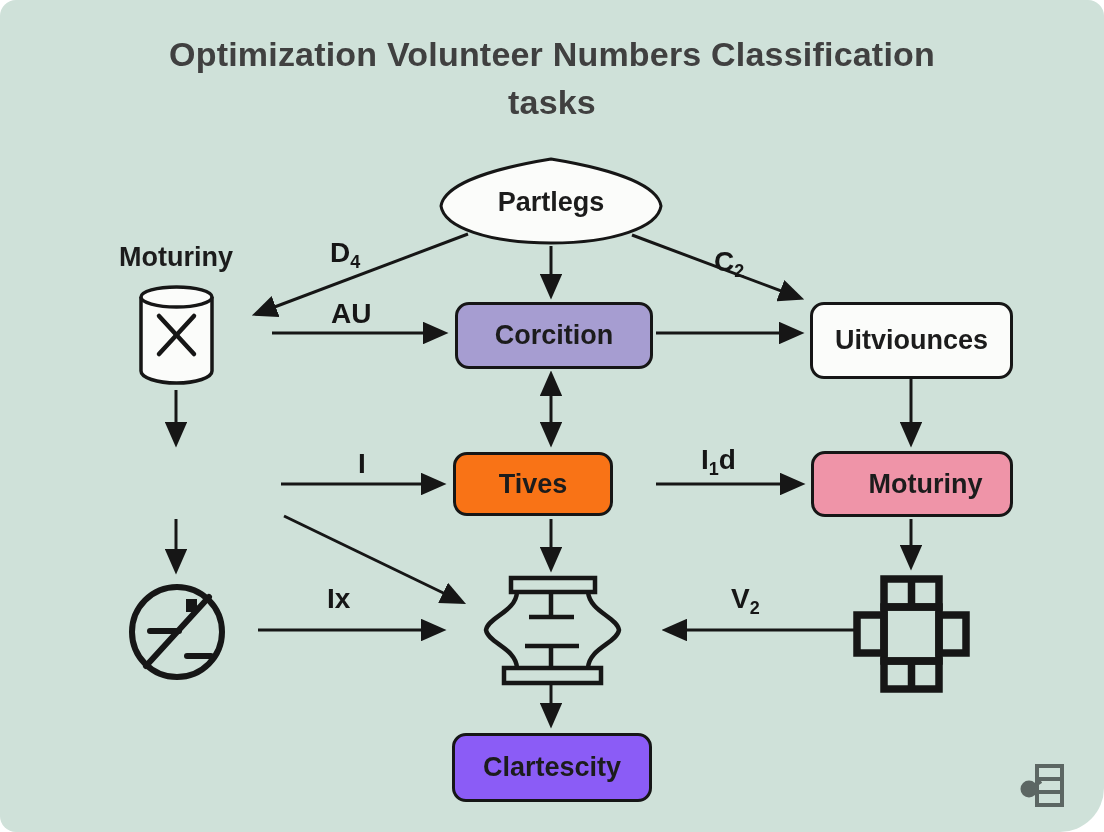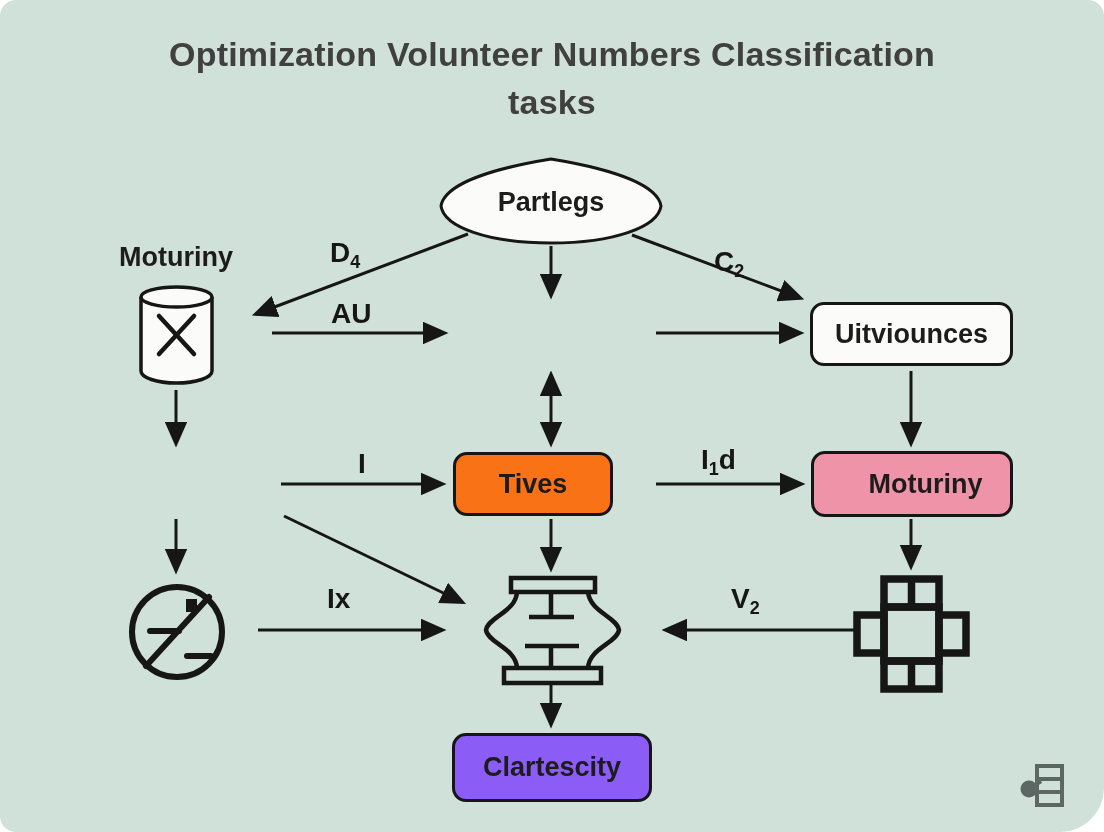--- a/index.html
+++ b/index.html
@@ -108,22 +108,25 @@
       <line x1="1037" y1="792" x2="1062" y2="792"></line>
     </g>
   </svg>
 
   <div class="shape-label" style="left:441px;top:178px;width:220px;height:48px;">
     <span>Partlegs</span>
   </div>
 
   <div class="shape-label" style="left:105px;top:238px;width:142px;height:38px;">Moturiny</div>
 
+  <div class="node" style="left:455px;top:302px;width:198px;height:67px;background:#a69dd1;">
+    <span>Corcition</span>
+  </div>
 
-  <div class="node" style="left:810px;top:302px;width:203px;height:64px;background:#fbfcfa;">
+  <div class="node" style="left:810px;top:302px;width:203px;height:77px;background:#fbfcfa;">
     <span>Uitviounces</span>
   </div>
 
 
   <div class="node" style="left:453px;top:452px;width:160px;height:64px;background:#f97316;">
     <span>Tives</span>
   </div>
 
   <div class="node" style="left:811px;top:451px;width:202px;height:66px;background:#ef94a8;padding-left:27px;">
     <span>Moturiny</span>

